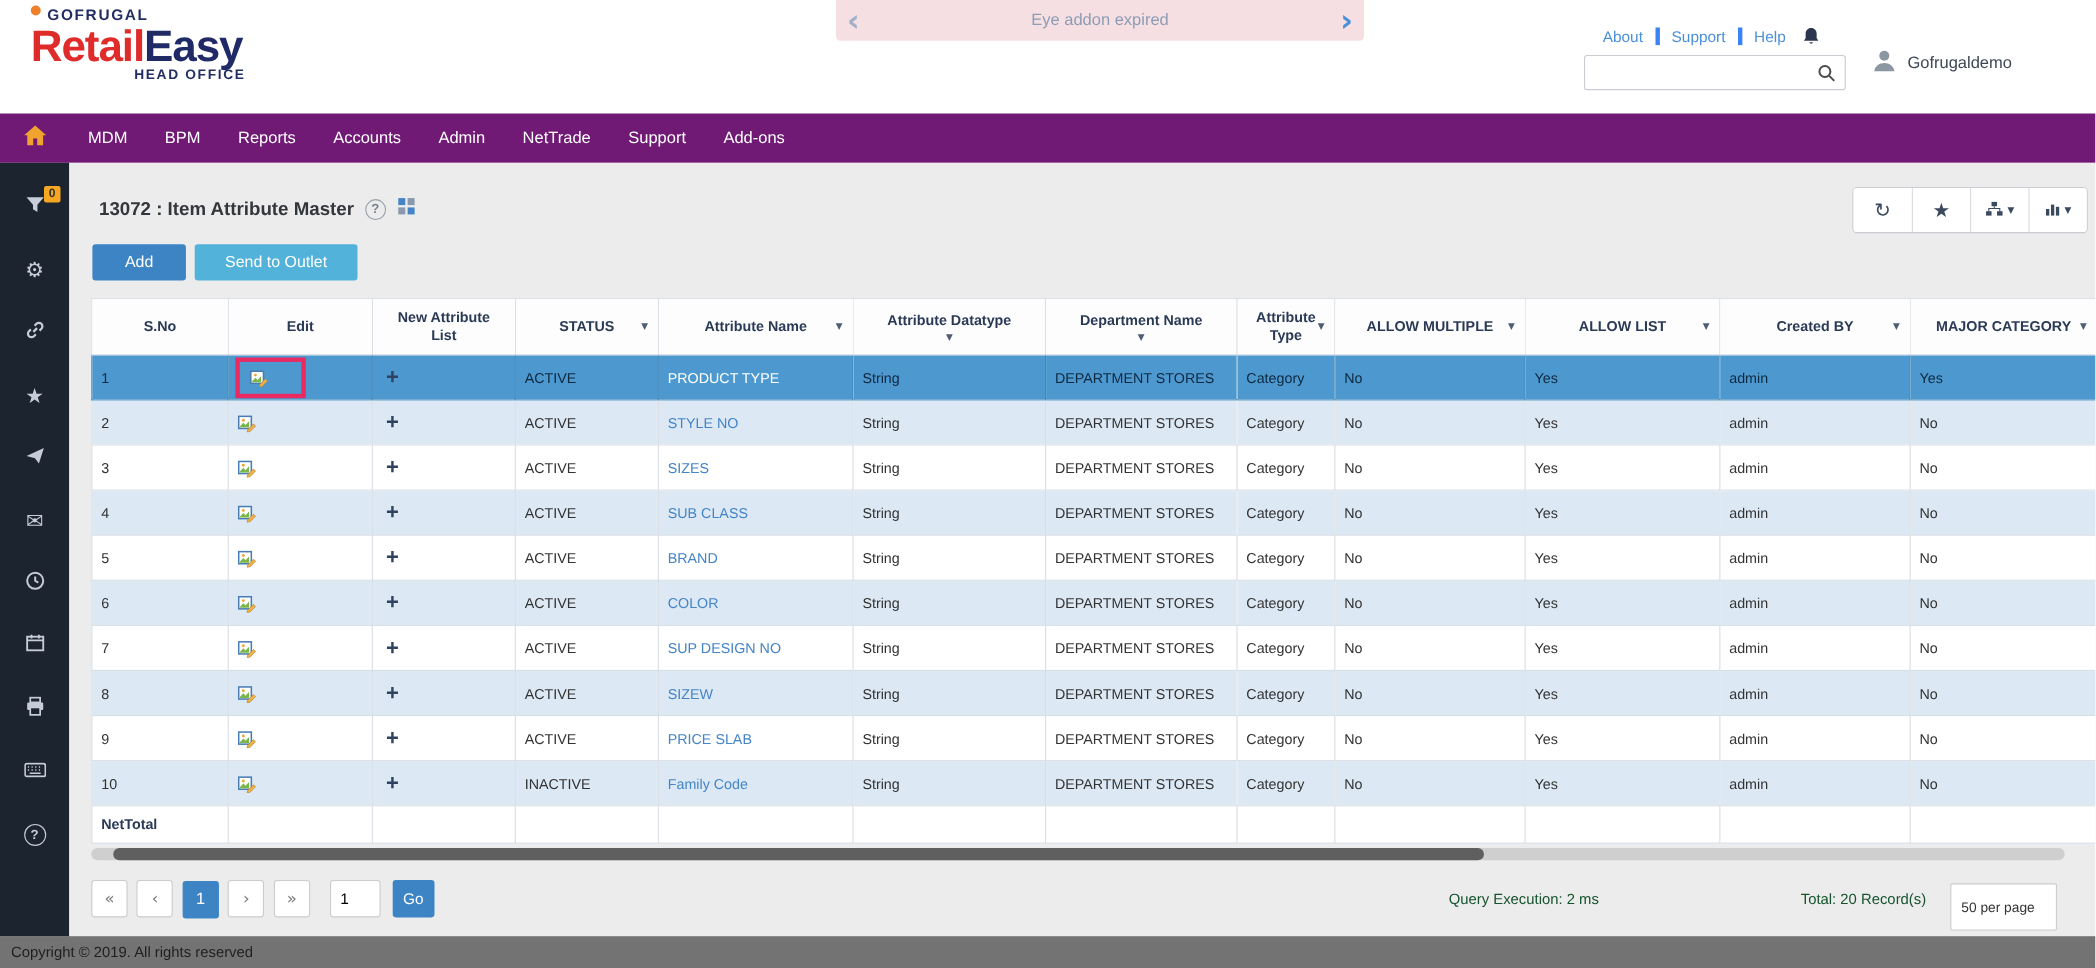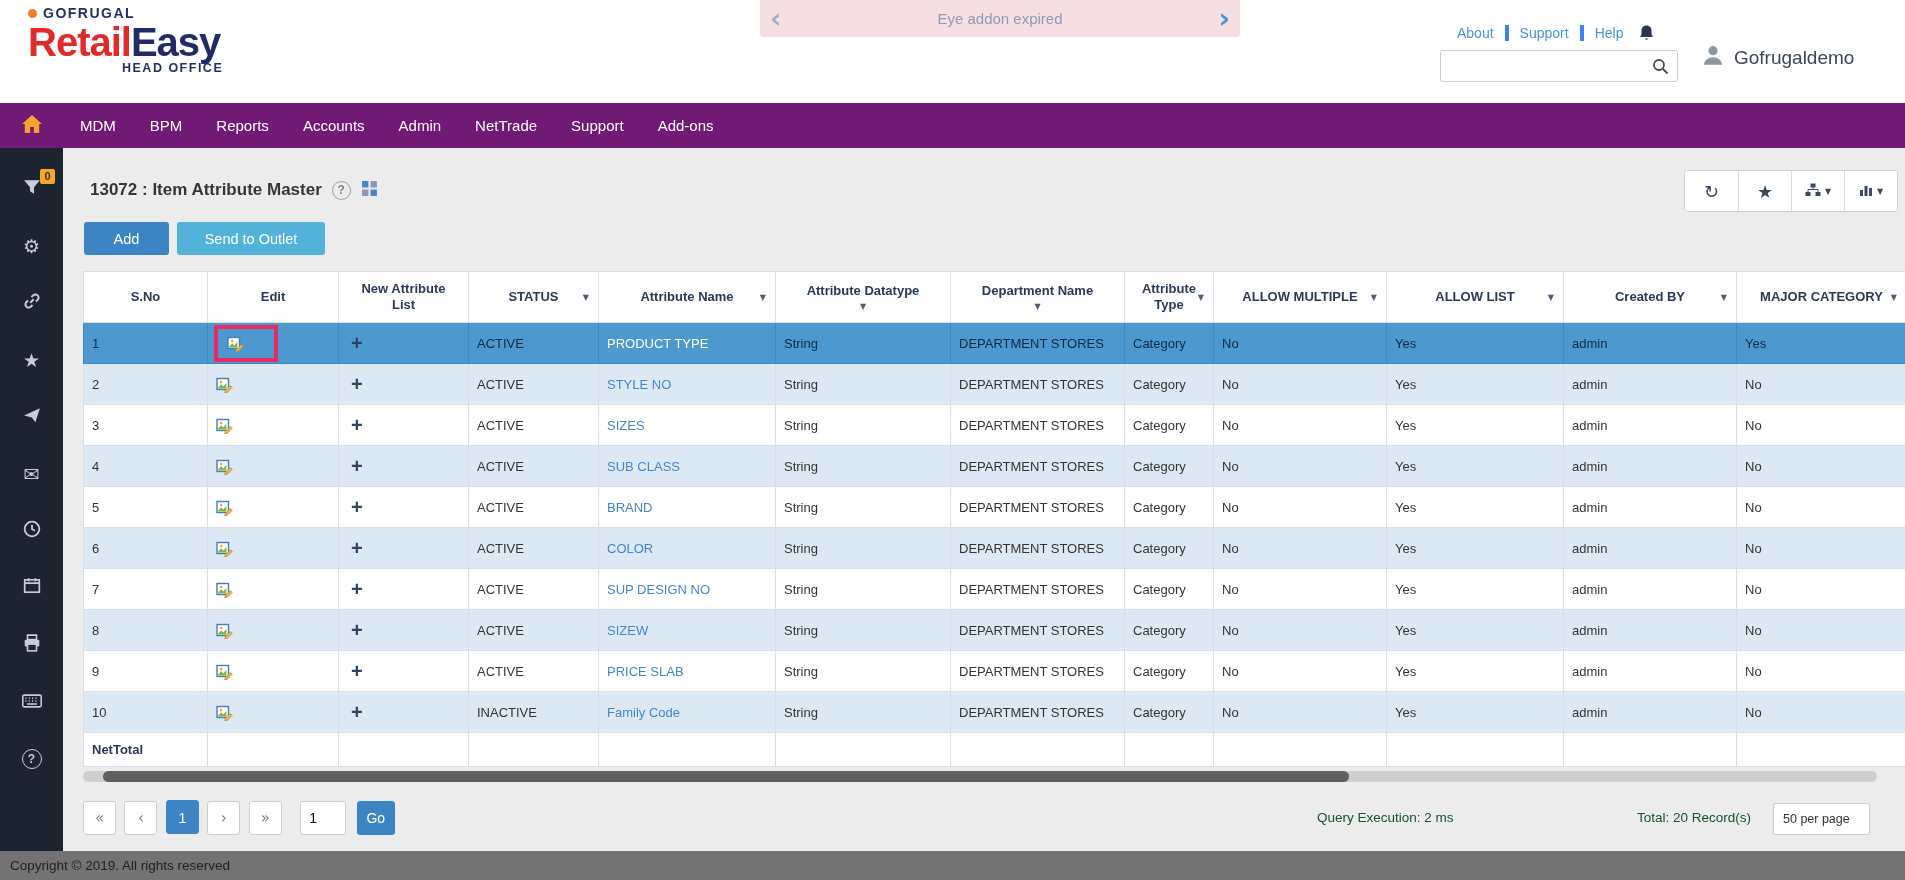--- a/index.html
+++ b/index.html
@@ -5,35 +5,35 @@
 *{margin:0;padding:0;box-sizing:border-box}
 html,body{width:1905px;height:880px;overflow:hidden;background:#fff;
   font-family:"Liberation Sans",sans-serif;color:#333}
 .glyph{font-family:"DejaVu Sans","Liberation Sans",sans-serif}
 a{text-decoration:none;cursor:pointer}
 button{cursor:pointer;font-family:inherit}
 
 
 .top{position:relative;height:103px;background:#fff}
 .logo{position:absolute;left:28px;top:5px}
-.logo-top{display:flex;align-items:center;gap:6px}
+.logo-top{display:flex;align-items:flex-start;gap:6px}
 .logo-dot{width:9px;height:9px;border-radius:50%;background:#f07f29;display:inline-block}
 .company{font-size:14px;font-weight:bold;color:#232e63;letter-spacing:1.5px}
 .product{font-size:40px;font-weight:bold;line-height:1.05;letter-spacing:-1px}
 .p-red{color:#e02b2b}.p-navy{color:#1f2a66}
 .tagline{font-size:12.5px;font-weight:bold;color:#232e63;letter-spacing:1.5px;margin:-2px 0 0 94px}
 .banner{position:absolute;left:760px;top:0;width:480px;height:37px;background:#f6dfe3;border-radius:0 0 4px 4px}
 .bn-text{display:block;text-align:center;line-height:37px;font-size:15px;color:#8d9cb4}
 .bn-prev,.bn-next{position:absolute;top:0;height:37px;border:none;background:transparent;font-size:28px;line-height:34px;font-weight:bold}
 .bn-prev{left:10px;color:#9fb0c8}.bn-next{right:10px;color:#4a90d9}
 .links{position:absolute;left:1446px;top:24px;display:flex;align-items:center;font-size:14px}
 .links a{color:#4a90d9;padding:0 11px;border-right:4px solid #3b82f6}
 .links a:last-of-type{border-right:none}
 .bell{margin-left:4px;display:inline-flex}
-.user{position:absolute;left:1700px;top:42px;display:flex;align-items:center;gap:8px;font-size:19px;color:#3c4654}
+.user{position:absolute;left:1700px;top:42px;display:flex;align-items:center;gap:8px;font-size:15px;color:#3c4654}
 .search{position:absolute;left:1440px;top:50px;width:238px;height:32px;border:1px solid #c9ccd1;border-radius:3px;background:#fff;display:flex;align-items:center}
 .search input{flex:1;border:none;outline:none;height:100%;padding:0 8px;font-size:13px;background:transparent}
 .mag{display:inline-flex;margin-right:8px}
 
 
 .nav{height:45px;background:#701a75;display:flex;align-items:center}
 .home{width:63px;display:flex;justify-content:center;align-items:center;height:100%}
 .nav-item{color:#fff;font-size:15px;padding:0 17px;line-height:45px;display:inline-block}
 
 
@@ -79,21 +79,21 @@
 .thumb{position:absolute;left:20px;top:0;width:1246px;height:11px;background:#5f5f5f;border-radius:6px}
 
 
 .pager{position:relative;margin:18px 0 0 20px;height:40px}
 .pg{width:33px;height:34px;border:1px solid #ccc;background:#fff;color:#7a7a7a;font-size:15px;border-radius:3px;margin-right:4px}
 .pg.active{background:#3d84c5;color:#fff;border-color:#3d84c5}
 .pg-input{width:46px;height:34px;border:1px solid #ccc;border-radius:3px;padding:0 8px;font-size:14px;margin:0 6px 0 10px;outline:none}
 .pg-go{height:34px;width:38px;background:#3d84c5;color:#fff;border:none;border-radius:3px;font-size:14px}
 .stat{position:absolute;top:10px;font-weight:normal;font-size:13.5px;color:#14532d}
 .stat.q{left:1234px}.stat.t{left:1554px}
-.pp{position:absolute;left:1690px;top:3px;width:97px;height:32px;border:1px solid #ccc;border-radius:2px;background:#fff;font-size:12.5px;color:#333;padding:0 9px;appearance:none;-webkit-appearance:none;outline:none;font-family:inherit}
+.pp{position:absolute;left:1690px;top:3px;width:97px;height:43px;border:1px solid #ccc;border-radius:2px;background:#fff;font-size:12.5px;color:#333;padding:0 9px;appearance:none;-webkit-appearance:none;outline:none;font-family:inherit}
 
 .footer{height:29px;background:#737373;line-height:29px;padding-left:10px;font-size:13.5px;color:#1f1f1f}
 </style>
 </head>
 <body>
 
 <div class="app">
 
   <header class="top">
     <div class="logo">

